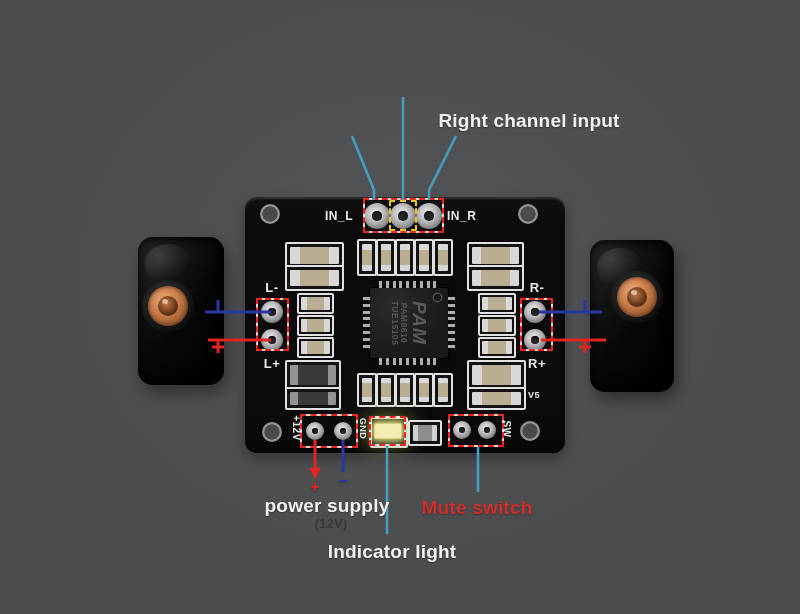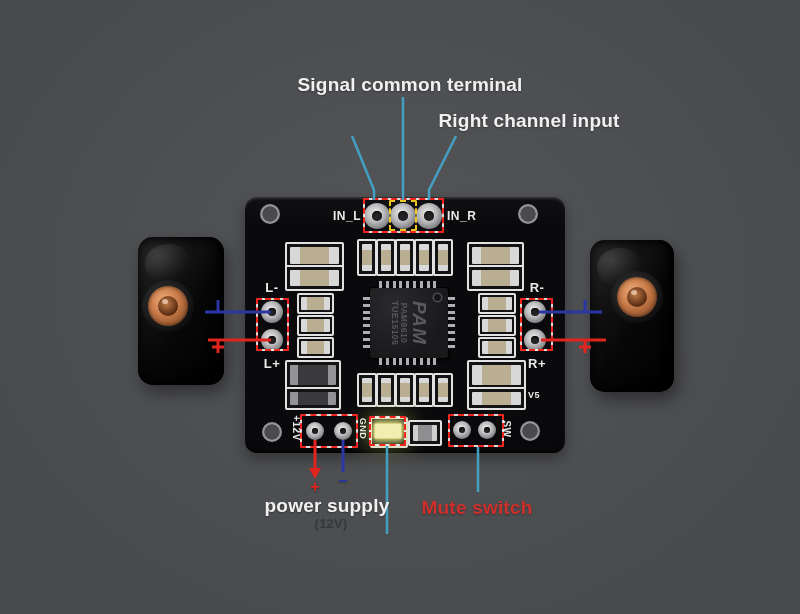--- a/index.html
+++ b/index.html
@@ -106,21 +106,21 @@
     </div>
   </div>
 
   <div class="board">
 
     <div class="hole" style="left:15px;top:7px"></div>
     <div class="hole" style="left:273px;top:7px"></div>
     <div class="hole" style="left:17px;top:225px"></div>
     <div class="hole" style="left:275px;top:224px"></div>
 
-    <div class="silk" style="left:80px;top:13px;width:36px;text-align:right">IN_L</div>
+    <div class="silk" style="left:80px;top:13px;width:36px;text-align:left">IN_L</div>
     <div class="silk" style="left:202px;top:13px;width:36px">IN_R</div>
     <div class="pad" style="left:119px;top:6px;width:26px;height:26px"></div>
     <div class="pad" style="left:145px;top:6px;width:26px;height:26px"></div>
     <div class="pad" style="left:171px;top:6px;width:26px;height:26px"></div>
     <div class="rbox" style="left:118px;top:1px;width:81px;height:35px"></div>
     <div class="ybox" style="left:144px;top:3px;width:28px;height:31px"></div>
 
     <div class="sbox" style="left:112px;top:42px;width:16px;height:33px">
         <div class="sbody bv"></div>
       </div>
@@ -261,21 +261,21 @@
     <line x1="585" y1="300" x2="585" y2="312" stroke-width="3" stroke="#2936a3"></line>
     <line x1="541" y1="340" x2="606" y2="340" stroke-width="3" stroke="#e2241f"></line>
     <line x1="579" y1="347" x2="591" y2="347" stroke-width="3" stroke="#e2241f"></line>
     <line x1="585" y1="341" x2="585" y2="353" stroke-width="3" stroke="#e2241f"></line>
 
     <line x1="315" y1="440" x2="315" y2="468" stroke-width="3" stroke="#e2241f"></line>
     <polygon points="309,468 321,468 315,479" fill="#e2241f"></polygon>
     <line x1="343" y1="440" x2="343" y2="472" stroke-width="3" stroke="#2936a3"></line>
   </svg>
 
-  <div class="lbl" style="left:410px;top:85px">Signal common terminal</div>
   <div class="lbl" style="left:327px;top:506px">power supply</div>
   <div class="lbl" style="left:529px;top:121px">Right channel input</div>
   <div class="lbl small" style="left:331px;top:523px">(12V)</div>
   <div class="lbl mute" style="left:477px;top:508px">Mute switch</div>
+  <div class="lbl" style="left:392px;top:552px">Indicator light</div>
   <div class="lbl sym pos" style="left:315px;top:487px">+</div>
   <div class="lbl sym neg" style="left:343px;top:481px">−</div>
 
 </div>
 
 </body></html>

